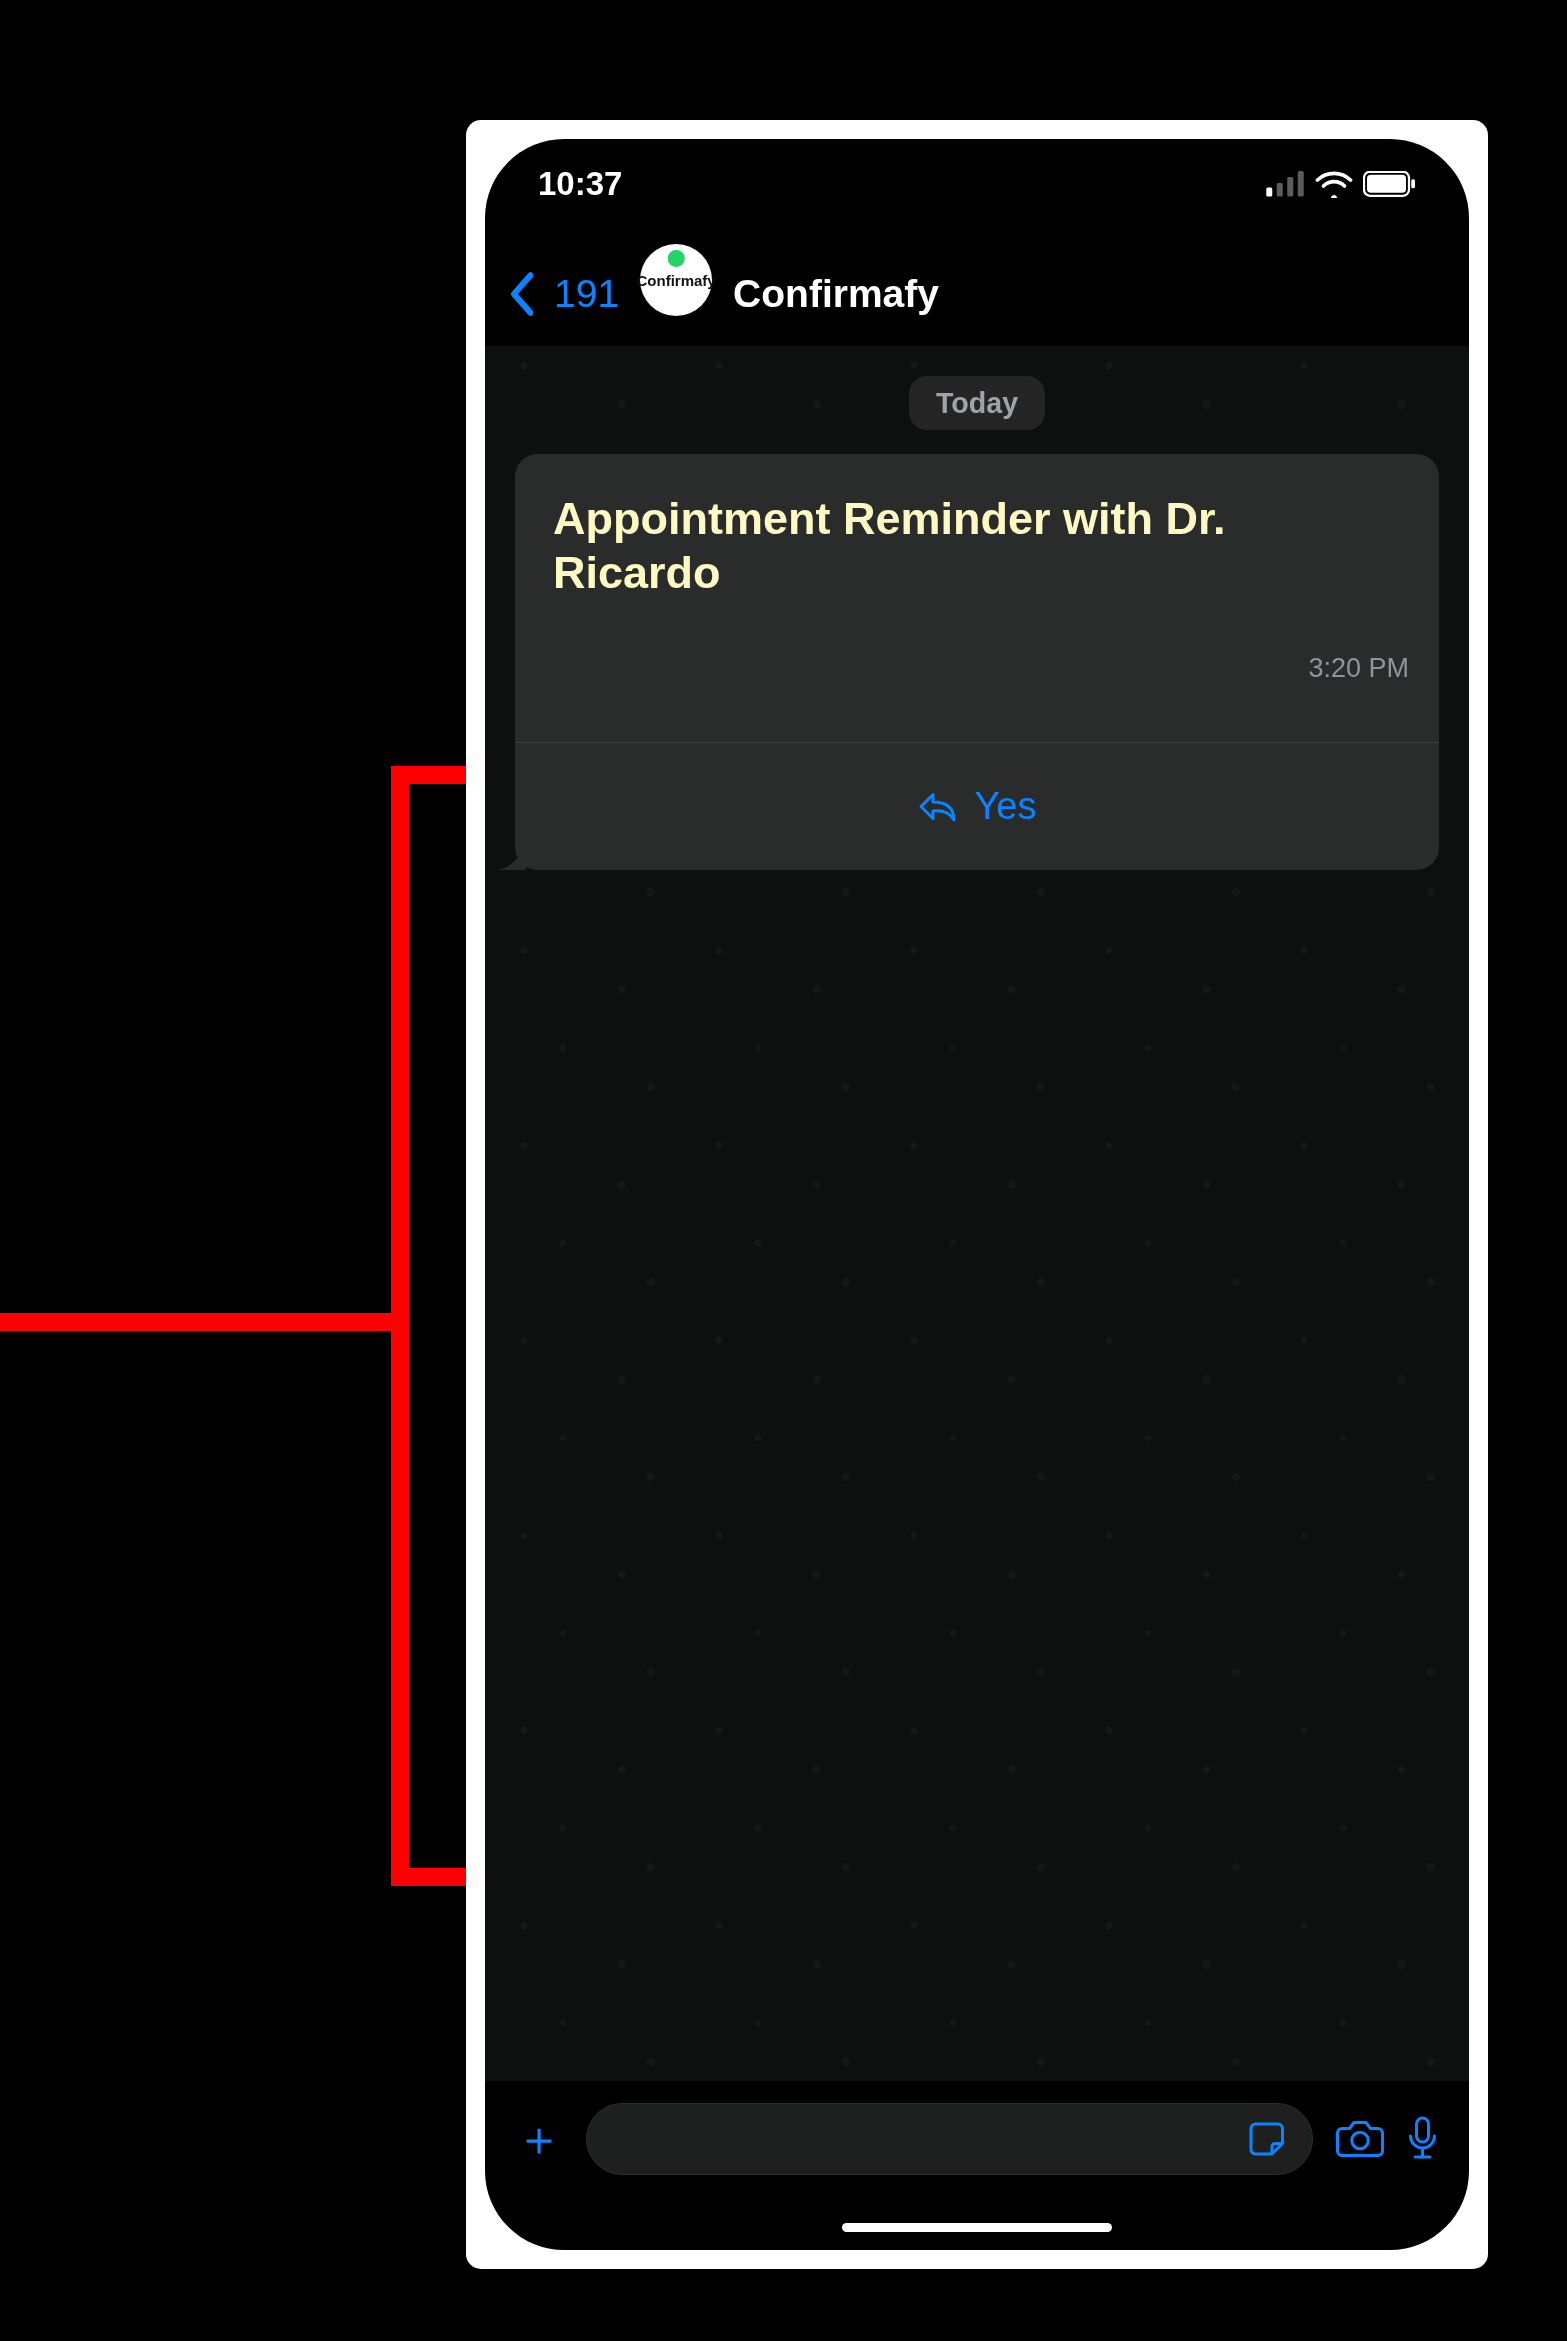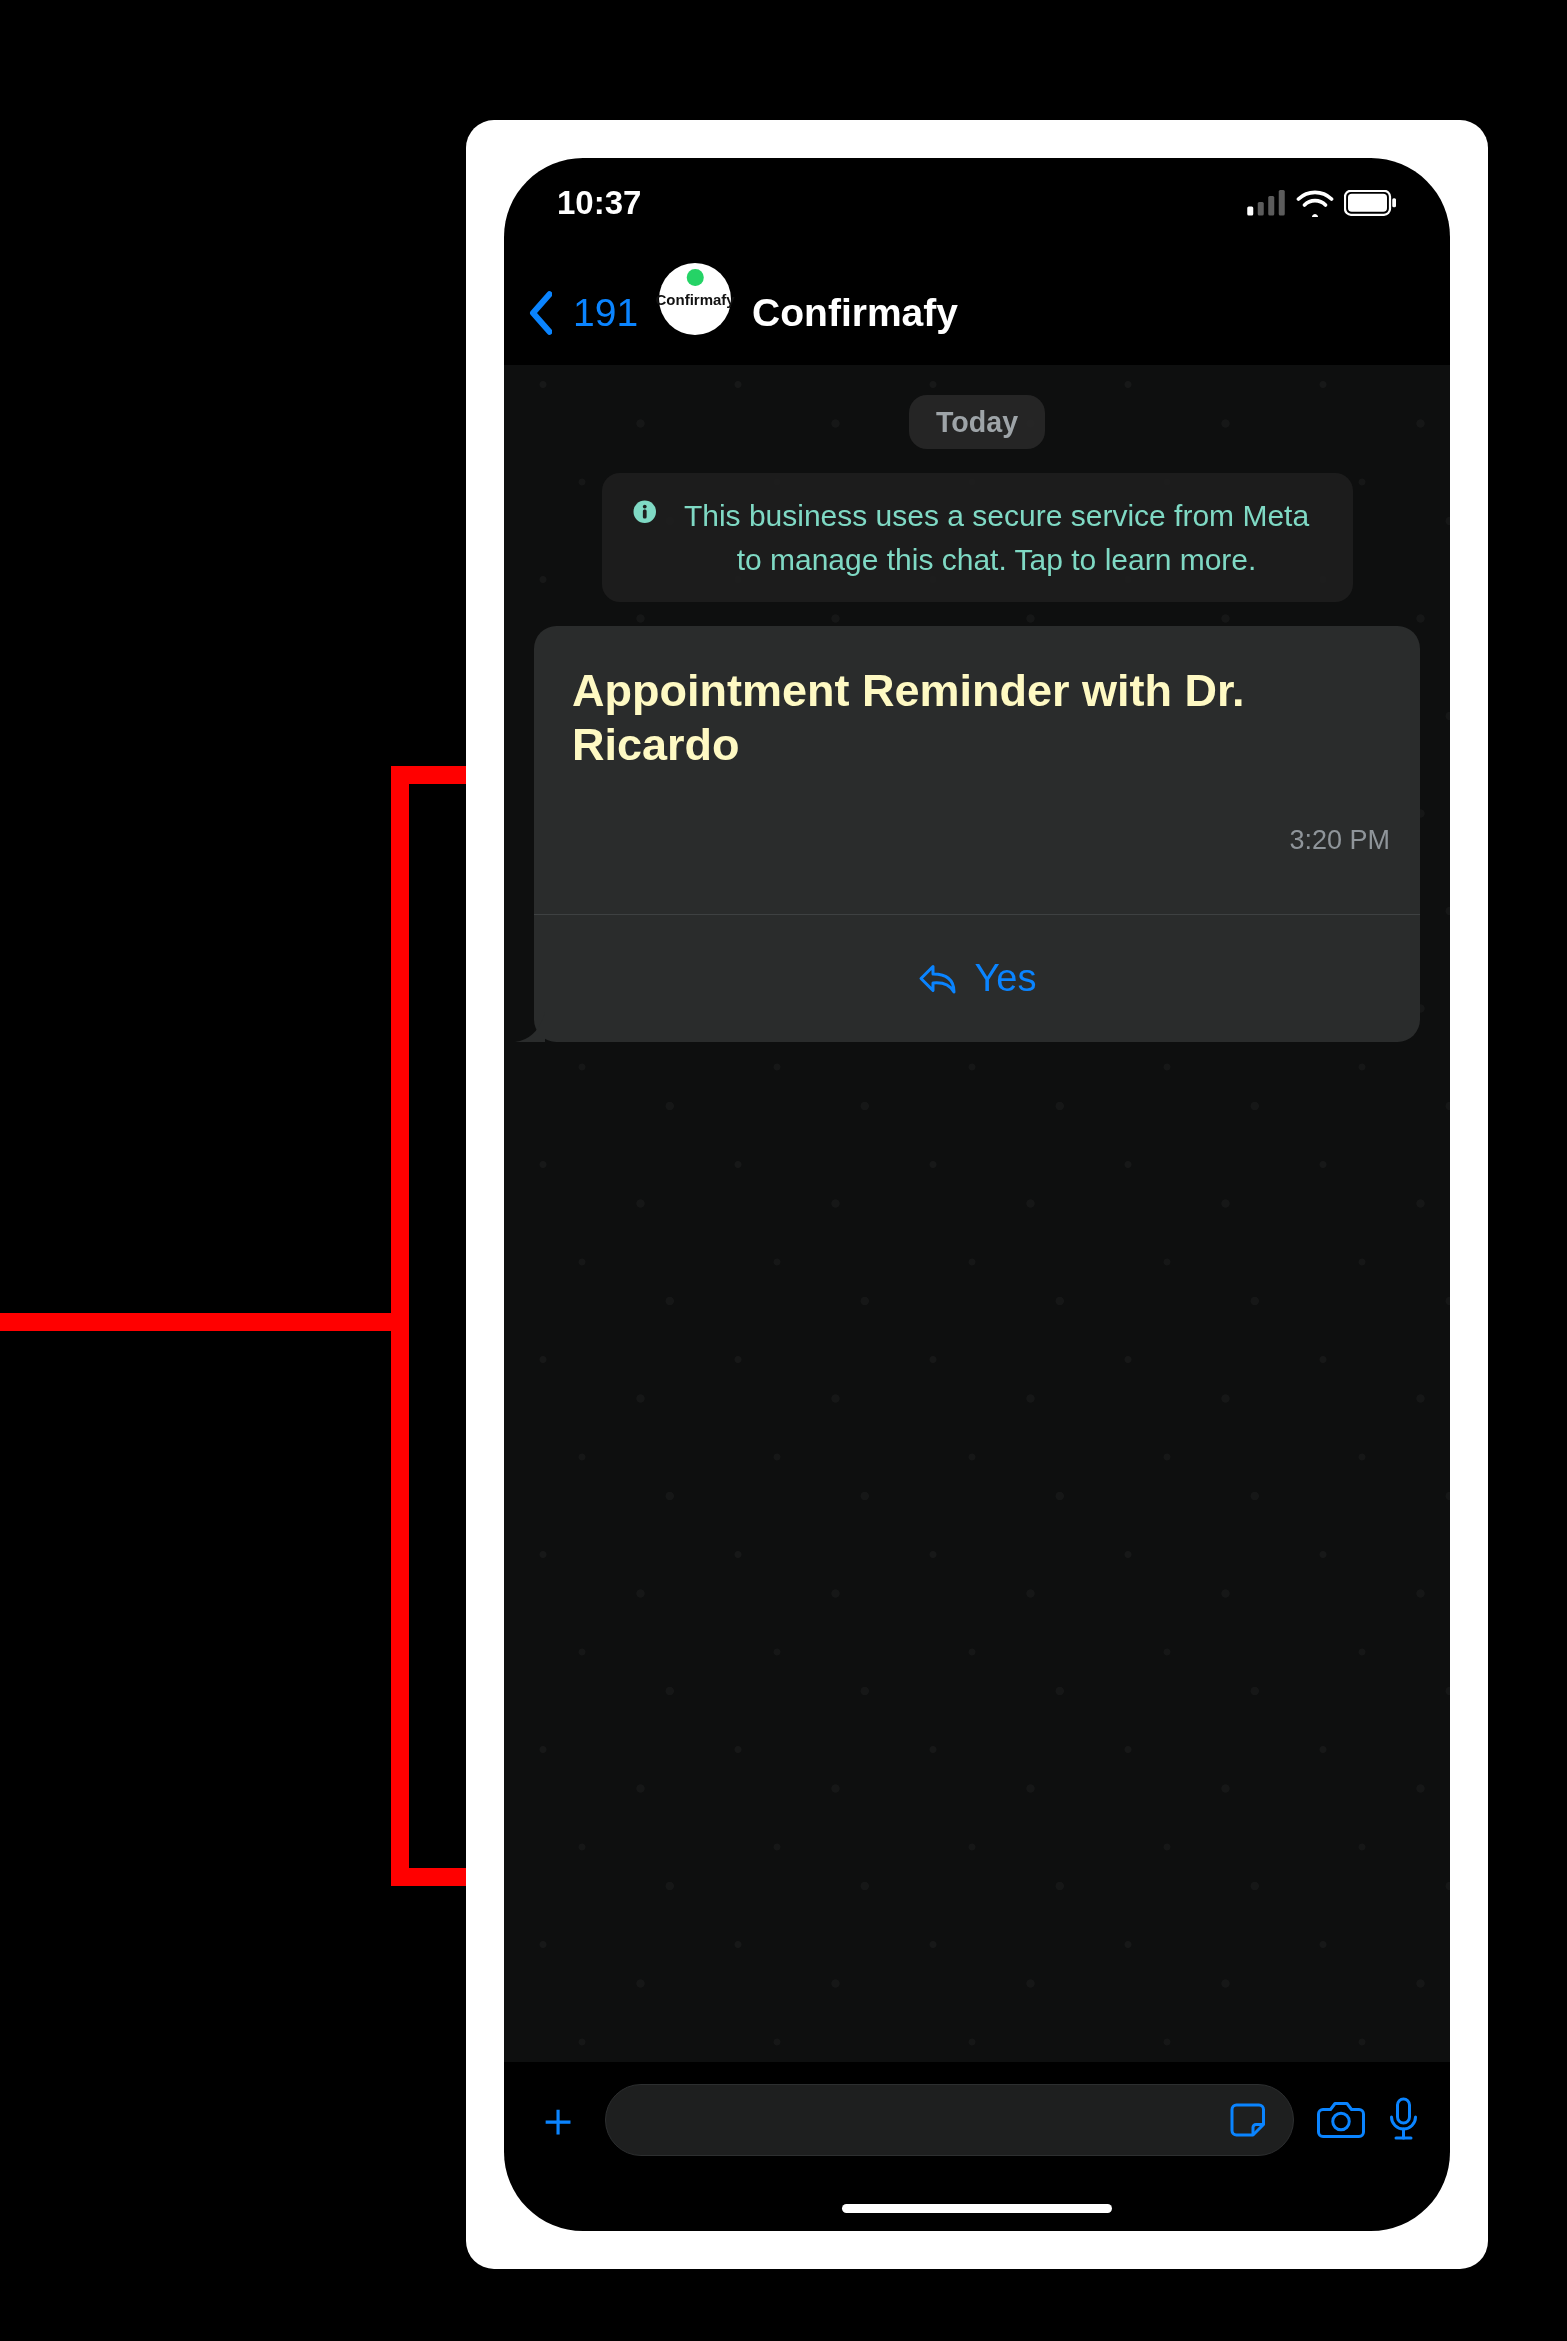--- a/index.html
+++ b/index.html
@@ -12,22 +12,22 @@
   }
 
   
   .phone {
     position: absolute;
     left: 466px;
     top: 120px;
     width: 1022px;
     height: 2149px;
     background: #fff;
-    border-radius: 28px;
-    padding: 38px;
+    border-radius: 15px;
+    padding: 19px;
   }
   .screen {
     width: 100%;
     height: 100%;
     background: #000;
     border-radius: 79px;
     display: flex;
     flex-direction: column;
     overflow: hidden;
     position: relative;
@@ -266,28 +266,20 @@
         <span>Confirmafy</span>
       </div>
 
       <span class="contact-name">Confirmafy</span>
     </div>
 
     <div class="chat-body">
 
       <div class="date-chip">Today</div>
 
-      <div class="info-banner">
-        <svg width="25.5" height="25.5" viewBox="0 0 34 34">
-          <circle cx="17" cy="17" r="15" fill="#7fd9c4"></circle>
-          <circle cx="17" cy="10" r="2.5" fill="#1e1f1f"></circle>
-          <rect x="14.5" y="14" width="5" height="12" rx="2" fill="#1e1f1f"></rect>
-        </svg>
-        <span>This business uses a secure service from Meta to manage this chat. Tap to learn more.</span>
-      </div>
 
       <div class="bubble-wrap">
         <div class="bubble">
           <div class="bubble-tail">
             <svg width="30" height="30" viewBox="0 0 40 40">
               <path d="M40 0 L40 40 L0 40 Q30 36 40 0 Z" fill="#2a2c2c"></path>
             </svg>
           </div>
 
           <div class="bubble-content">

